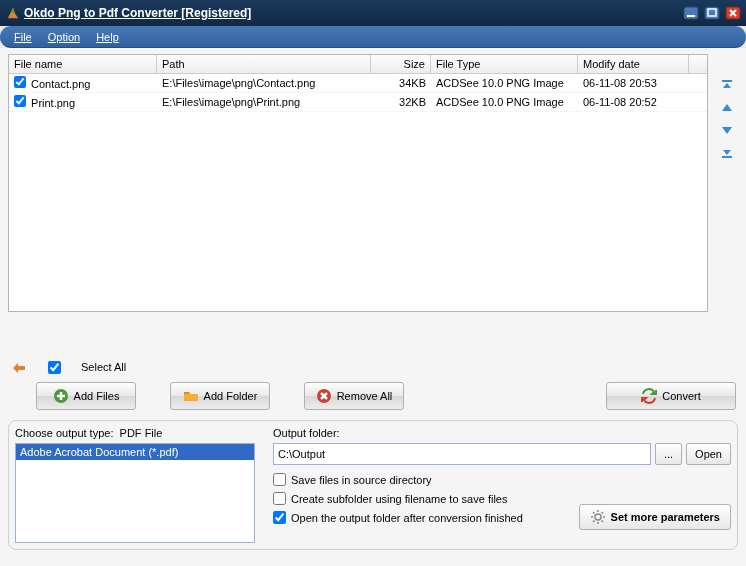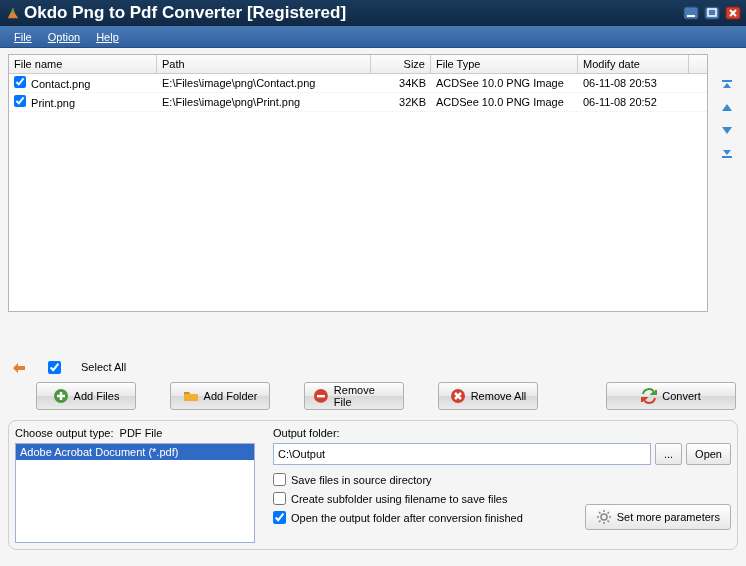--- a/index.html
+++ b/index.html
@@ -1,24 +1,24 @@
 <!DOCTYPE html>
 <html><head>
 <meta charset="utf-8">
 <style>
 * { box-sizing: border-box; margin: 0; padding: 0; font-family: Tahoma, Arial, sans-serif; font-size: 11px; }
 body { background: #e8e8e8; width: 746px; height: 566px; overflow: hidden; }
 
 .titlebar { height: 26px; background: linear-gradient(to bottom, #1a3a5c 0%, #0f2845 100%); display: flex; align-items: center; padding: 0 4px 0 6px; color: #fff; font-weight: bold; }
 .titlebar .app-icon { width: 14px; height: 14px; margin-right: 4px; }
-.titlebar .title-text { flex: 1; font-size: 17px; }
+.titlebar .title-text { flex: 1; font-size: 12px; text-decoration: underline; }
 .titlebar .win-btn { width: 18px; height: 16px; margin-left: 3px; display: flex; align-items: center; justify-content: center; cursor: pointer; }
 .titlebar .win-btn svg { width: 16px; height: 14px; }
 
-.menubar { height: 22px; background: linear-gradient(to bottom, #4a7ab5 0%, #3060a0 100%); display: flex; align-items: center; padding: 0 6px; color: #fff; border-bottom: 1px solid #264d7a; }
+.menubar { height: 22px; background: linear-gradient(to bottom, #4a7ab5 0%, #3060a0 100%); display: flex; align-items: center; padding: 0 6px; color: #fff; border-bottom: 1px solid #264d7a; border-radius: 11px; }
 .menubar .menu-item { padding: 3px 8px; cursor: pointer; text-decoration: underline; }
 
 .main-area { background: #f5f5f5; padding: 6px 8px 8px 8px; height: calc(100% - 48px); }
 
 .file-area { display: flex; gap: 8px; }
 .file-table-wrap { flex: 1; border: 1px solid #b5b5b5; background: #fff; height: 258px; display: flex; flex-direction: column; }
 .file-header { display: flex; background: linear-gradient(to bottom, #fdfdfd 0%, #eeeeee 100%); border-bottom: 1px solid #ccc; }
 .file-header .col { padding: 3px 5px; border-right: 1px solid #ccc; font-size: 11px; color: #000; }
 .file-rows { flex: 1; overflow: auto; }
 .file-row { display: flex; border-bottom: 1px dotted #eee; align-items: center; }
@@ -53,21 +53,21 @@
 .output-list .selected-item { background: #316ac5; color: #fff; padding: 2px 4px; font-size: 11px; }
 
 .folder-row { display: flex; gap: 4px; align-items: center; margin-bottom: 8px; }
 .folder-input { flex: 1; height: 22px; border: 1px solid #9cb0d8; padding: 2px 4px; font-size: 11px; background: #fff; }
 .small-btn { height: 22px; border: 1px solid #b0b0b0; border-radius: 2px; background: linear-gradient(to bottom, #fefefe 0%, #e8e8e8 100%); padding: 0 8px; cursor: pointer; font-size: 11px; }
 
 .check-row { display: flex; align-items: center; gap: 5px; margin-bottom: 6px; font-size: 11px; }
 .check-row input { width: 13px; height: 13px; }
 
 .more-params-row { display: flex; justify-content: flex-end; margin-top: -26px; }
-.more-params-btn { height: 26px; border: 1px solid #b0b0b0; border-radius: 3px; background: linear-gradient(to bottom, #fefefe 0%, #e8e8e8 100%); padding: 0 10px; cursor: pointer; display: flex; align-items: center; gap: 5px; font-size: 11px; }
+.more-params-btn { height: 26px; border: 1px solid #b0b0b0; border-radius: 3px; background: linear-gradient(to bottom, #fefefe 0%, #e8e8e8 100%); padding: 0 10px; cursor: pointer; display: flex; align-items: center; gap: 5px; font-size: 11px; font-weight: bold; }
 </style>
 </head>
 <body>
 
 <div class="titlebar">
   <span class="app-icon">
     <svg viewBox="0 0 16 16">
         <path d="M2 14 L8 2 L10 8 L14 14 Z" fill="#e08030"></path>
         <path d="M8 2 L10 8 L6 8 Z" fill="#60a040"></path>
       </svg>
@@ -179,29 +179,20 @@
             <path d="M1 4 L6 4 L7 6 L15 6 L15 13 L1 13 Z" fill="#f0b030"></path>
             <path d="M1 4 L6 4 L7 6 L1 6 Z" fill="#d09020"></path>
           </svg>
         </span>
       <span>Add Folder</span>
     </div>
     <div class="btn btn-wide">
       <span class="btn-icon">
           <svg viewBox="0 0 16 16">
             <circle cx="8" cy="8" r="7" fill="#d04030"></circle>
-            <rect x="4" y="7" width="8" height="2.5" fill="#fff"></rect>
-          </svg>
-        </span>
-      <span>Remove File</span>
-    </div>
-    <div class="btn btn-wide">
-      <span class="btn-icon">
-          <svg viewBox="0 0 16 16">
-            <circle cx="8" cy="8" r="7" fill="#d04030"></circle>
             <path d="M5 5 L11 11 M11 5 L5 11" stroke="#fff" stroke-width="2.5"></path>
           </svg>
         </span>
       <span>Remove All</span>
     </div>
     <div class="btn btn-convert">
       <span class="btn-icon">
           <svg viewBox="0 0 16 16">
             <path d="M2 6 A6 6 0 0 1 13 4 L11 6 L15 6 L15 2" fill="none" stroke="#4a9a3a" stroke-width="2"></path>
             <path d="M14 10 A6 6 0 0 1 3 12 L5 10 L1 10 L1 14" fill="none" stroke="#d04030" stroke-width="2"></path>

